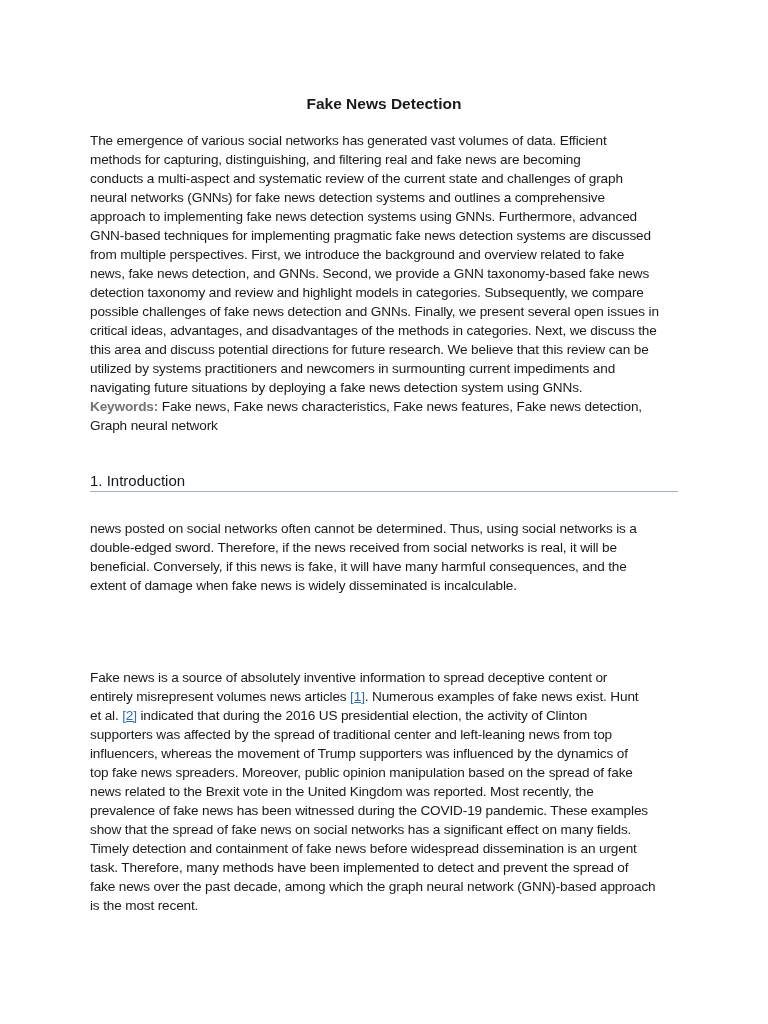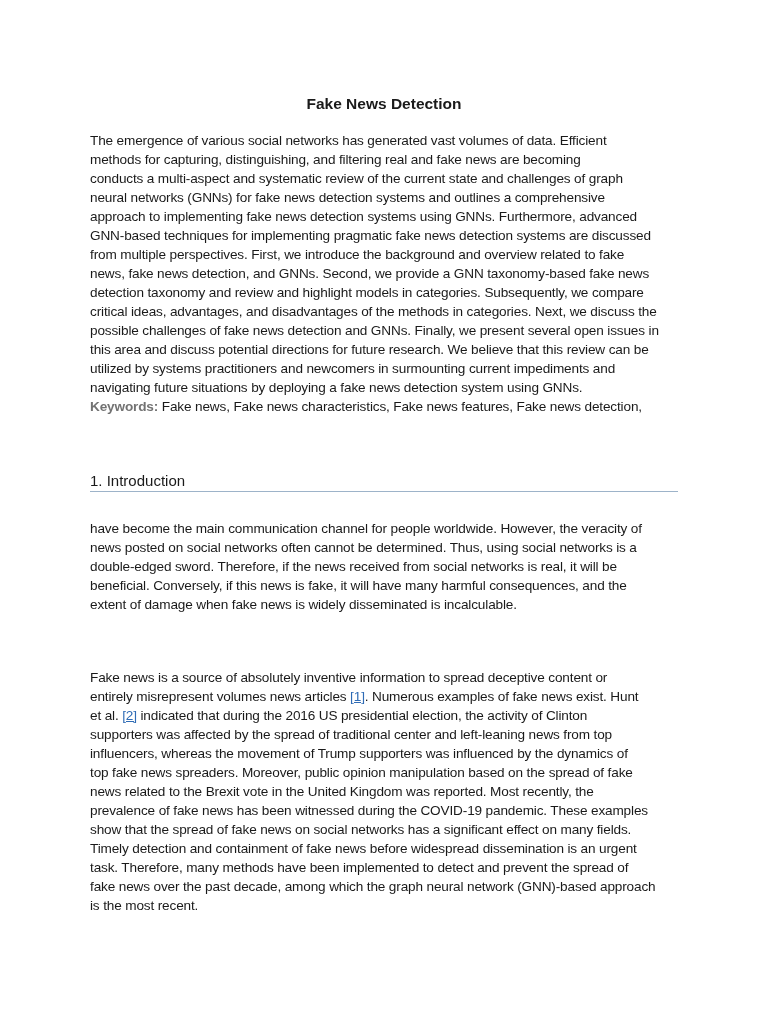--- a/index.html
+++ b/index.html
@@ -27,33 +27,33 @@
   <div class="block" style="top:115px;margin-top:16px;">
     <span class="line">The emergence of various social networks has generated vast volumes of data. Efficient</span>
     <span class="line">methods for capturing, distinguishing, and filtering real and fake news are becoming</span>
     <span class="line">conducts a multi-aspect and systematic review of the current state and challenges of graph</span>
     <span class="line">neural networks (GNNs) for fake news detection systems and outlines a comprehensive</span>
     <span class="line">approach to implementing fake news detection systems using GNNs. Furthermore, advanced</span>
     <span class="line">GNN-based techniques for implementing pragmatic fake news detection systems are discussed</span>
     <span class="line">from multiple perspectives. First, we introduce the background and overview related to fake</span>
     <span class="line">news, fake news detection, and GNNs. Second, we provide a GNN taxonomy-based fake news</span>
     <span class="line">detection taxonomy and review and highlight models in categories. Subsequently, we compare</span>
+    <span class="line">possible challenges of fake news detection and GNNs. Finally, we present several open issues in</span>
     <span class="line">critical ideas, advantages, and disadvantages of the methods in categories. Next, we discuss the</span>
-    <span class="line">possible challenges of fake news detection and GNNs. Finally, we present several open issues in</span>
     <span class="line">this area and discuss potential directions for future research. We believe that this review can be</span>
     <span class="line">utilized by systems practitioners and newcomers in surmounting current impediments and</span>
     <span class="line">navigating future situations by deploying a fake news detection system using GNNs.</span>
     <span class="line"><span class="kw-label">Keywords:</span><span> Fake news, Fake news characteristics, Fake news features, Fake news detection,</span></span>
+    <span class="line">Graph neural network</span>
   </div>
 
   <div class="h1">1. Introduction</div>
   <div class="h1-rule"></div>
 
   <div class="block" style="top:519px;">
-    <span class="line">have become the main communication channel for people worldwide. However, the veracity of</span>
     <span class="line">news posted on social networks often cannot be determined. Thus, using social networks is a</span>
     <span class="line">double-edged sword. Therefore, if the news received from social networks is real, it will be</span>
     <span class="line">beneficial. Conversely, if this news is fake, it will have many harmful consequences, and the</span>
     <span class="line">extent of damage when fake news is widely disseminated is incalculable.</span>
   </div>
 
   <div class="block" style="top:658px;margin-top:10px;">
     <span class="line">Fake news is a source of absolutely inventive information to spread deceptive content or</span>
     <span class="line"><span>entirely misrepresent volumes news articles </span><a class="ref">[1]</a><span>. Numerous examples of fake news exist. Hunt</span></span>
     <span class="line"><span>et al. </span><a class="ref">[2]</a><span> indicated that during the 2016 US presidential election, the activity of Clinton</span></span>

